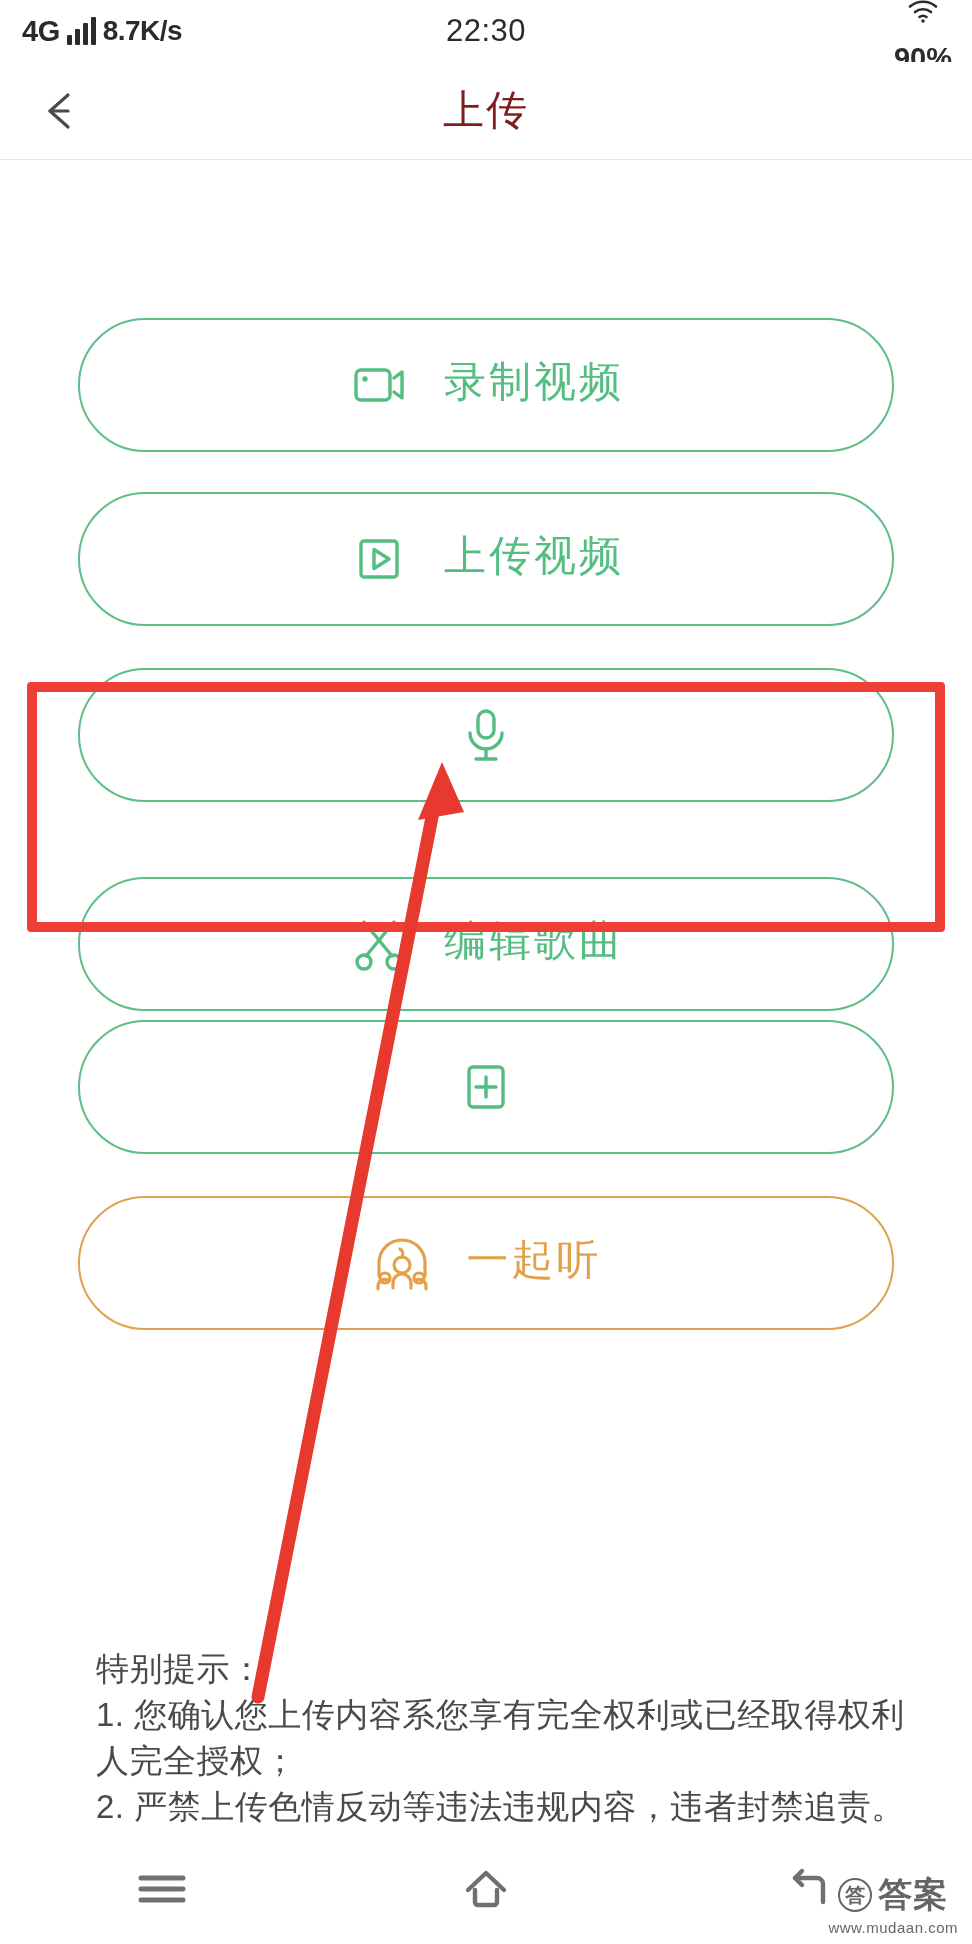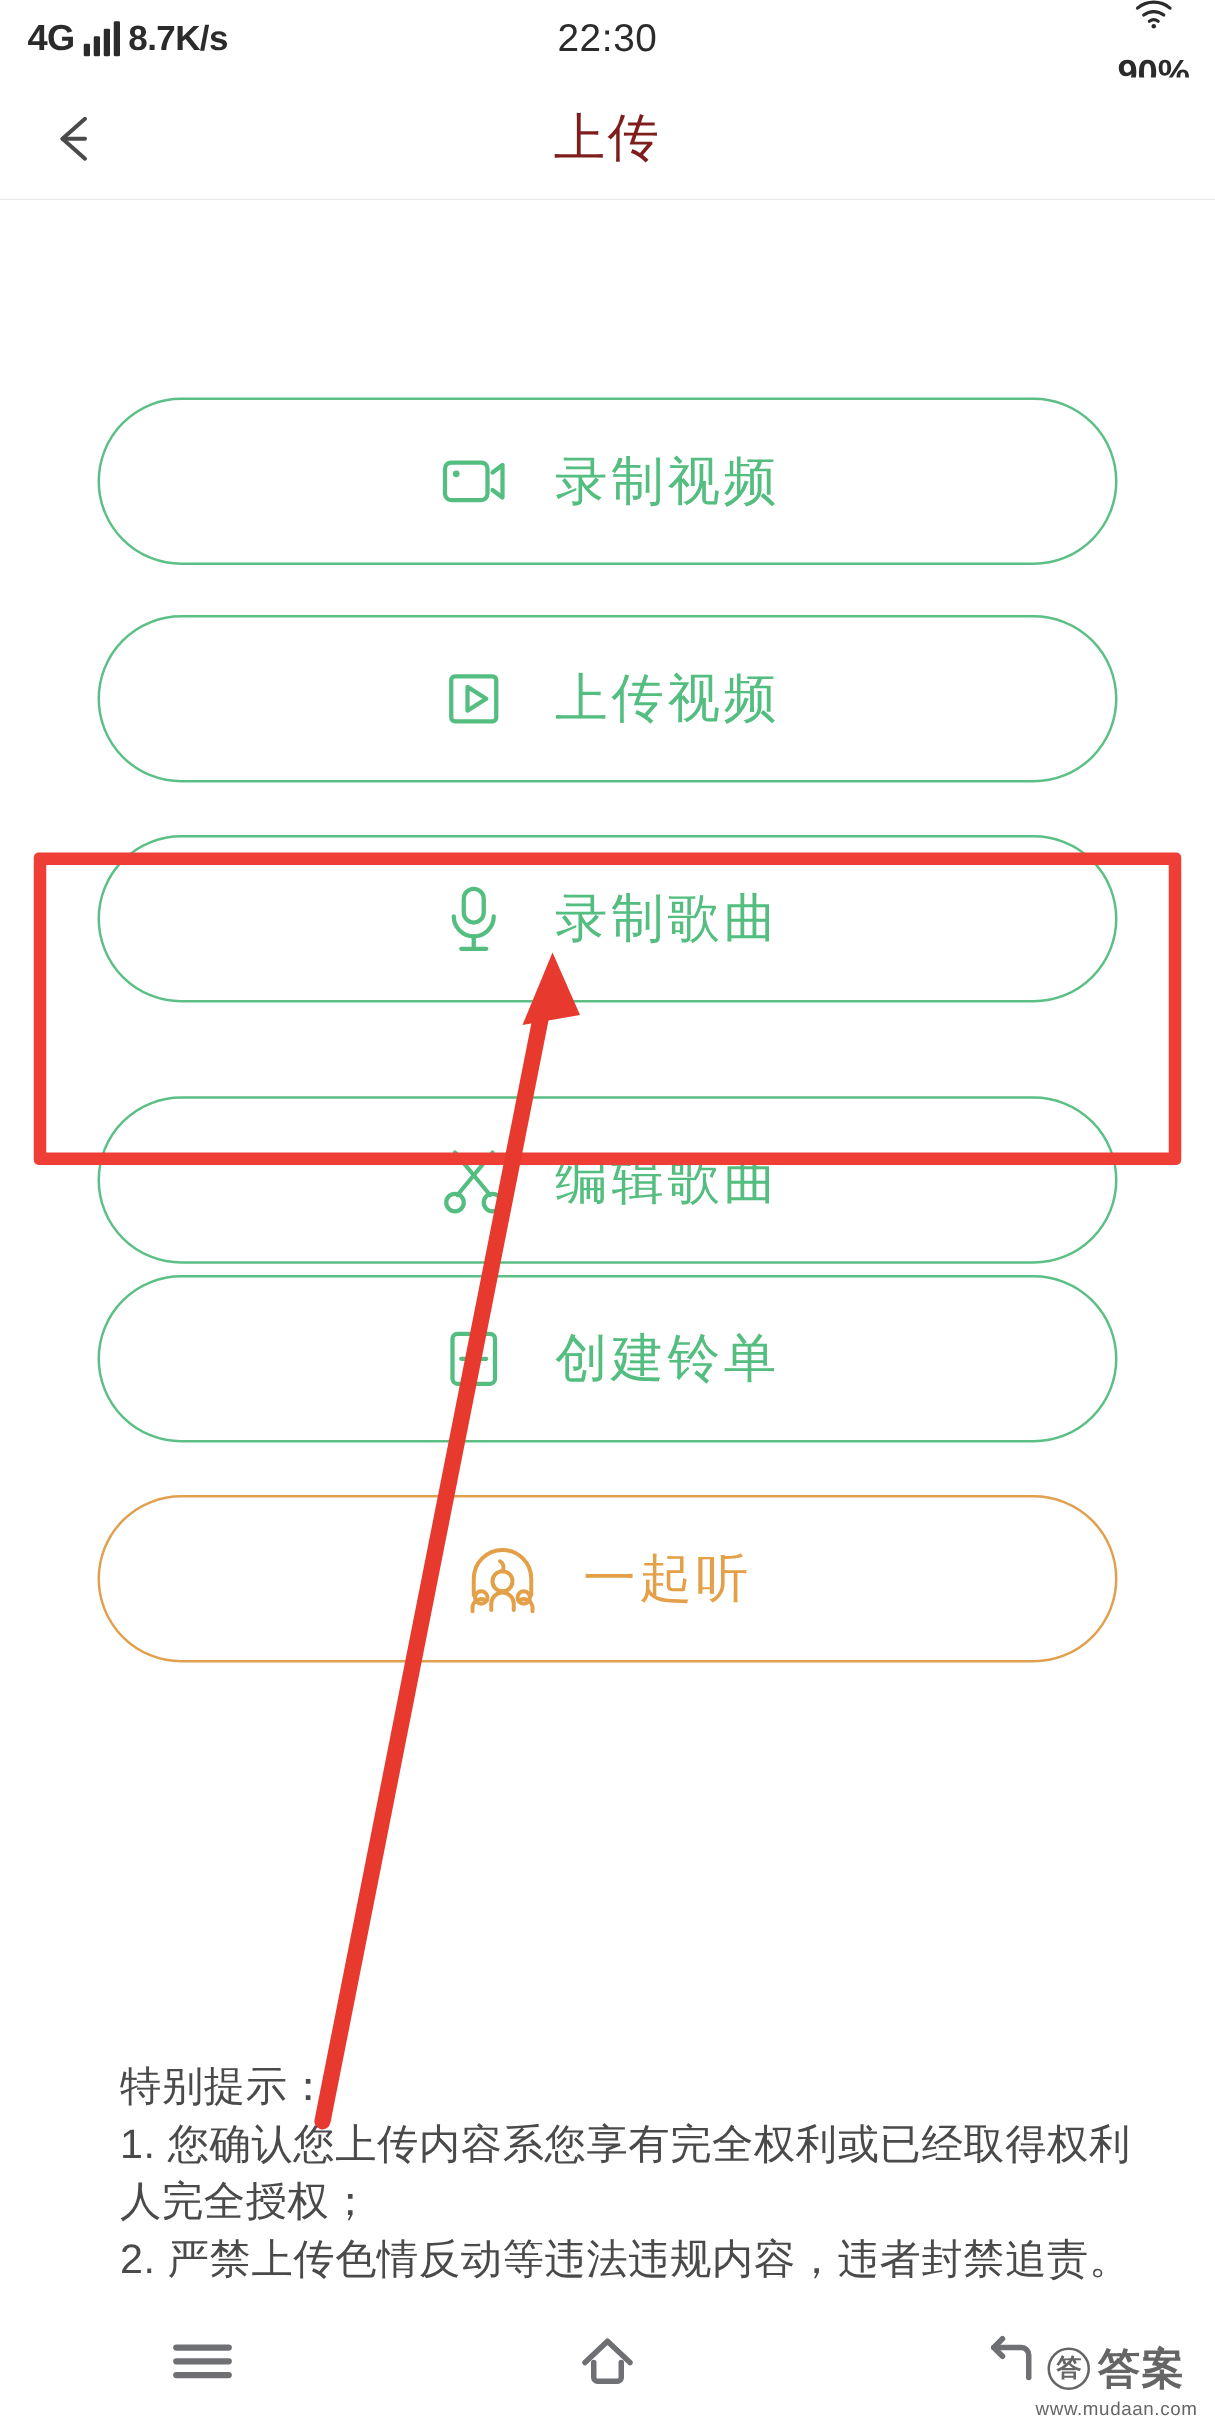--- a/index.html
+++ b/index.html
@@ -130,20 +130,21 @@
     justify-content: center;
     gap: 34px;
     cursor: pointer;
   }
   .opt-btn.orange { border-color: #e0a050; }
   .opt-label {
     font-size: 42px;
     color: #54bd80;
     letter-spacing: 3px;
     line-height: 1;
+    font-family: Liberation Mono, monospace;
   }
   .opt-btn.orange .opt-label { color: #e4a048; }
   .opt-icon { width: 62px; height: 62px; display: block; flex: none; }
 
   
   .red-box {
     position: absolute;
     left: 27px;
     top: 682px;
     width: 918px;
@@ -298,21 +299,20 @@
     <div class="opt-row" style="top:508px">
       <div class="opt-btn">
         <span class="opt-icon">
           <svg width="62" height="62" viewBox="0 0 62 62" fill="none">
             <rect x="23" y="7" width="16" height="27" rx="8" stroke="#54bd80" stroke-width="3.4"></rect>
             <path d="M15 29a16 16 0 0 0 32 0" stroke="#54bd80" stroke-width="3.4" stroke-linecap="round"></path>
             <path d="M31 45v9" stroke="#54bd80" stroke-width="3.4" stroke-linecap="round"></path>
             <path d="M21 55h20" stroke="#54bd80" stroke-width="3.4" stroke-linecap="round"></path>
           </svg>
         </span>
-        <span class="opt-label">录制歌曲</span>
       </div>
     </div>
 
     <div class="opt-row" style="top:717px">
       <div class="opt-btn">
         <span class="opt-icon">
           <svg width="62" height="62" viewBox="0 0 62 62" fill="none">
             <path d="M16 9l28 34" stroke="#54bd80" stroke-width="3.4" stroke-linecap="round"></path>
             <path d="M46 9L18 43" stroke="#54bd80" stroke-width="3.4" stroke-linecap="round"></path>
             <circle cx="16" cy="49" r="7" stroke="#54bd80" stroke-width="3.4"></circle>
@@ -324,21 +324,20 @@
     </div>
 
     <div class="opt-row" style="top:860px">
       <div class="opt-btn">
         <span class="opt-icon">
           <svg width="62" height="62" viewBox="0 0 62 62" fill="none">
             <rect x="14" y="11" width="34" height="40" rx="4" stroke="#54bd80" stroke-width="3.4"></rect>
             <path d="M31 21v20M21 31h20" stroke="#54bd80" stroke-width="3.4" stroke-linecap="round"></path>
           </svg>
         </span>
-        <span class="opt-label">创建铃单</span>
       </div>
     </div>
 
     <div class="opt-row" style="top:1036px">
       <div class="opt-btn orange">
         <span class="opt-icon">
           <svg width="62" height="62" viewBox="0 0 62 62" fill="none">
             <path d="M8 44V31a23 23 0 0 1 46 0v13" stroke="#e4a048" stroke-width="3.2" stroke-linecap="round"></path>
             <circle cx="31" cy="33" r="8" stroke="#e4a048" stroke-width="3.2"></circle>
             <path d="M31 25c2-4 0-7-2-8" stroke="#e4a048" stroke-width="3.2" stroke-linecap="round"></path>

